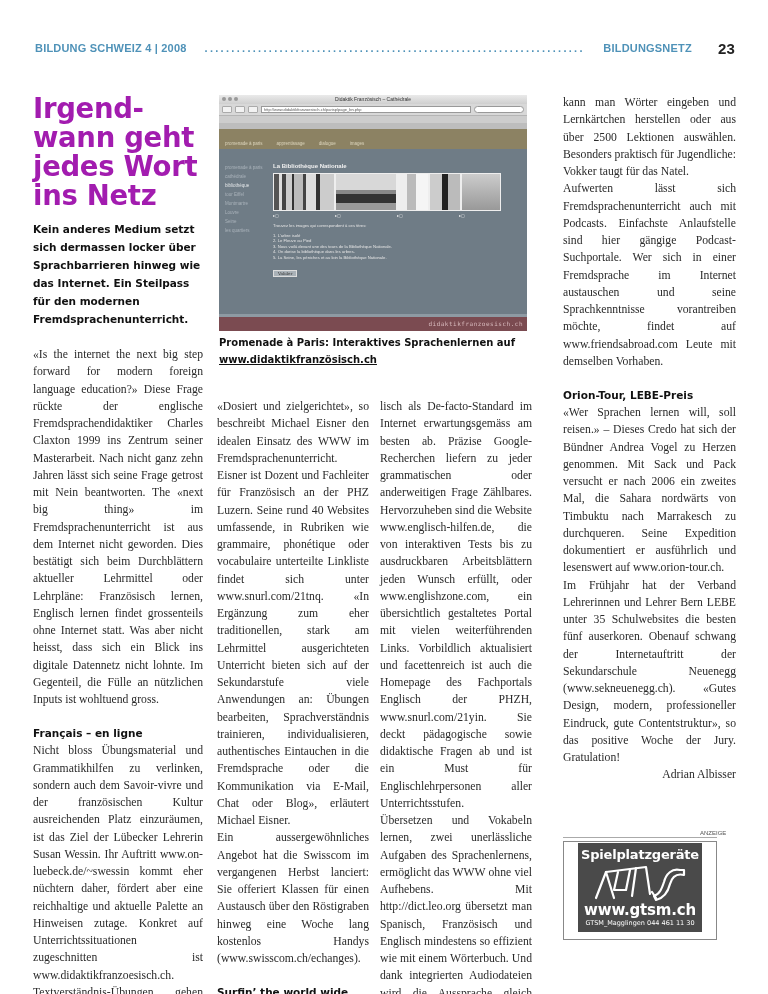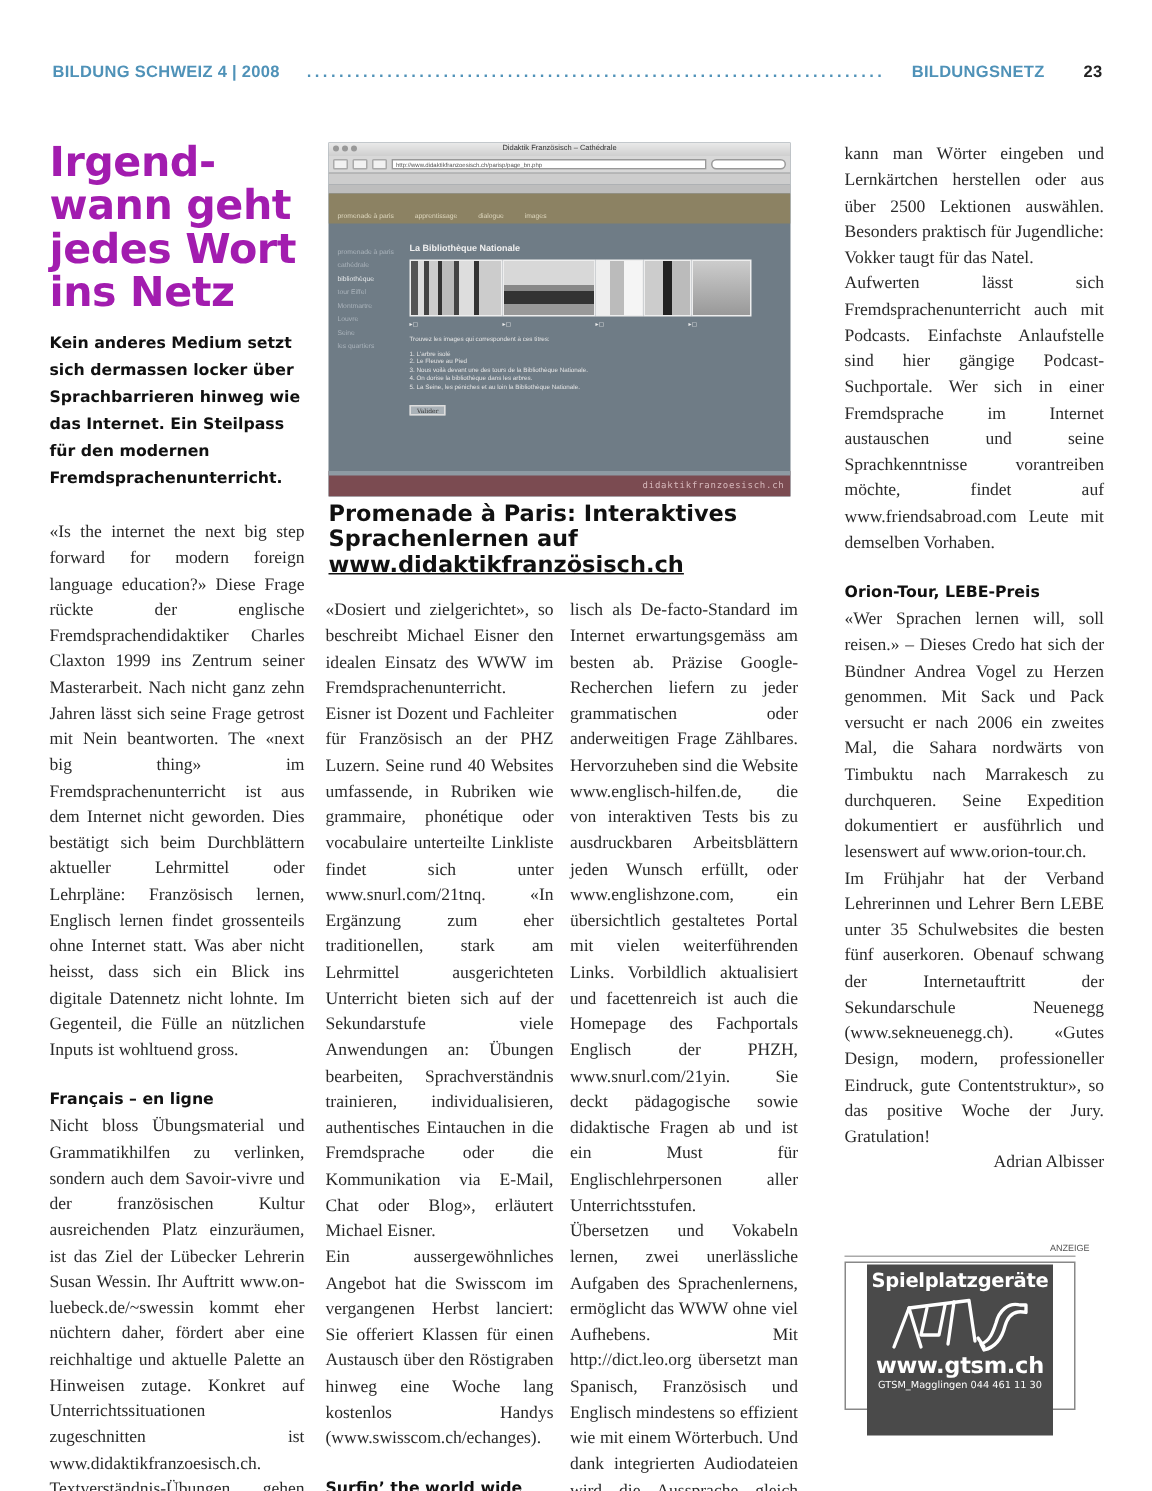--- a/index.html
+++ b/index.html
@@ -3,21 +3,21 @@
 <meta charset="utf-8">
 <style>
   * { margin:0; padding:0; box-sizing:border-box; }
   html, body { width:768px; height:994px; background:#fff; overflow:hidden; }
   body { position:relative; font-family:"DejaVu Serif", serif; color:#222; }
 
   .header { position:absolute; top:40px; left:35px; width:700px; height:16px; font-family:"Liberation Sans", sans-serif; font-size:11px; font-weight:bold; letter-spacing:0.2px; color:#4f92b8; display:flex; align-items:center;gap:12px; }
   .header .left { white-space:nowrap; }
   .header .dots { flex:1; overflow:hidden; white-space:nowrap; margin:0 6px; letter-spacing:2.3px; color:#4f92b8; }
   .header .right { white-space:nowrap; }
-  .header .page { color:#222; margin-left:14px; font-size:11px; }
+  .header .page { color:#222; margin-left:14px; font-size:15px; }
 
   .title { position:absolute; left:33px; top:94px; width:180px; font-family:"DejaVu Sans", sans-serif; font-weight:bold; font-size:27.5px; line-height:29px; color:#a21caf; letter-spacing:-0.3px; }
   .lead { position:absolute; left:33px; top:220px; width:170px; font-family:"DejaVu Sans", sans-serif; font-weight:bold; font-size:10.5px; line-height:18px; color:#111; }
 
   .col { position:absolute; font-family:"Liberation Serif", serif; font-size:11.7px; line-height:17.25px; text-align:justify; color:#2a2a2a; }
   .col p { margin:0; }
   .col .gap { height:17px; }
   .col h4 { font-family:"DejaVu Sans", sans-serif; font-size:10.5px; font-weight:bold; line-height:17px; color:#111; text-align:left; }
   .col a { color:#2a2a2a; }
   .c1 { left:33px; top:346px; width:170px; }
@@ -48,28 +48,28 @@
   .p2 { width:62px; background:linear-gradient(#d8d8d8 0 45%,#888 45% 55%,#333 55% 80%,#999 80%); }
   .p3 { width:32px; background:linear-gradient(90deg,#eee 0 30%,#bbb 30% 60%,#f5f5f5 60%); }
   .p4 { width:32px; background:linear-gradient(90deg,#ccc 0 40%,#222 40% 60%,#bbb 60%); }
   .p5 { width:40px; background:linear-gradient(#ccc,#999); }
   .sh-icons { display:flex; font-size:4px; color:#eee; margin-top:2px; }
   .sh-icons span { width:62px; }
   .sh-text { font-family:"Liberation Sans",sans-serif; font-size:4.2px; color:#e5e5e5; line-height:5.5px; margin-top:5px; }
   .sh-ok { display:inline-block; margin-top:6px; background:#a9b1b7; border:1px solid #ddd; font-size:4px; padding:0 4px; color:#333; }
   .sh-foot { position:absolute; left:0; bottom:0; width:100%; height:17px; background:#7b4b51; border-top:3px solid #8e9aa3; font-family:"DejaVu Sans Mono",monospace; font-size:6px; color:#d7b9bc; text-align:right; padding-right:4px; line-height:14px; letter-spacing:0.5px; }
 
-  .caption { position:absolute; left:219px; top:334px; width:310px; font-family:"DejaVu Sans", sans-serif; font-weight:bold; font-size:15px; line-height:17px; color:#111; }
+  .caption { position:absolute; left:219px; top:334px; width:310px; font-family:"DejaVu Sans", sans-serif; font-weight:bold; font-size:10px; line-height:17px; color:#111; }
   .caption a { color:#111; text-decoration:underline; }
 
   
   .ad-label { position:absolute; left:700px; top:830px; font-family:"Liberation Sans",sans-serif; font-size:6px; color:#555; }
   .ad-rule { position:absolute; left:563px; top:837px; width:154px; height:1px; background:#aaa; }
   .ad { position:absolute; left:563px; top:841px; width:154px; height:99px; border:1px solid #888; background:#fff; }
-  .ad-inner { position:absolute; left:14px; top:1px; width:124px; height:114px; background:#4a4a4a; color:#fff; font-family:"DejaVu Sans",sans-serif; text-align:center; }
+  .ad-inner { position:absolute; left:14px; top:1px; width:124px; height:89px; background:#4a4a4a; color:#fff; font-family:"DejaVu Sans",sans-serif; text-align:center; }
   .ad-title { font-size:13px; font-weight:bold; margin-top:4px; letter-spacing:-0.2px; }
   .ad-art { display:block; margin:2px auto 0; }
   .ad-url { font-size:15px; font-weight:bold; margin-top:-1px; letter-spacing:-0.2px; }
   .ad-contact { font-size:6.5px; margin-top:0; }
 </style>
 </head>
 <body>
 
 <div class="header">
   <span class="left">BILDUNG SCHWEIZ  4 | 2008</span>

